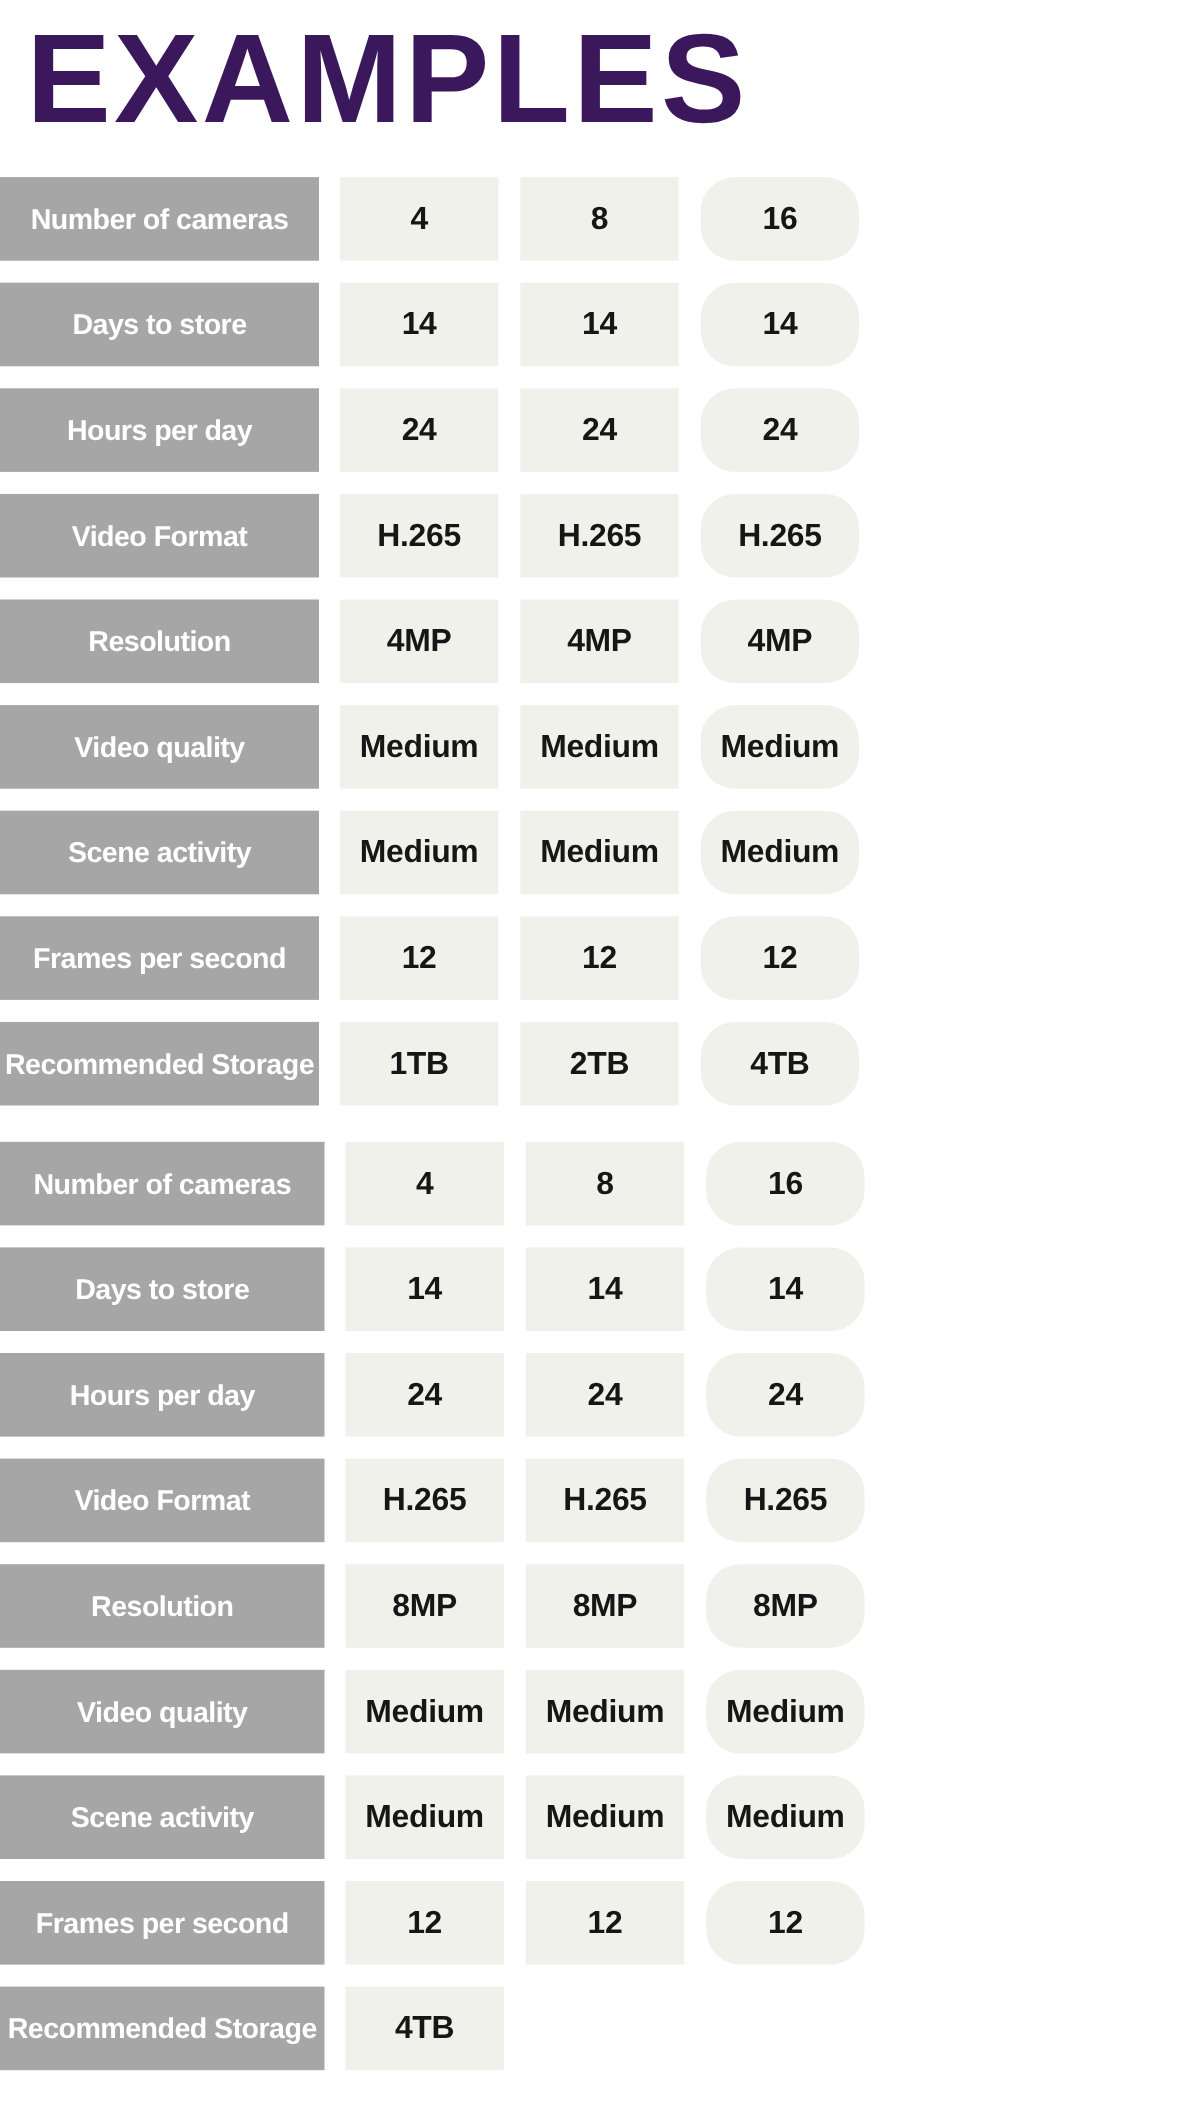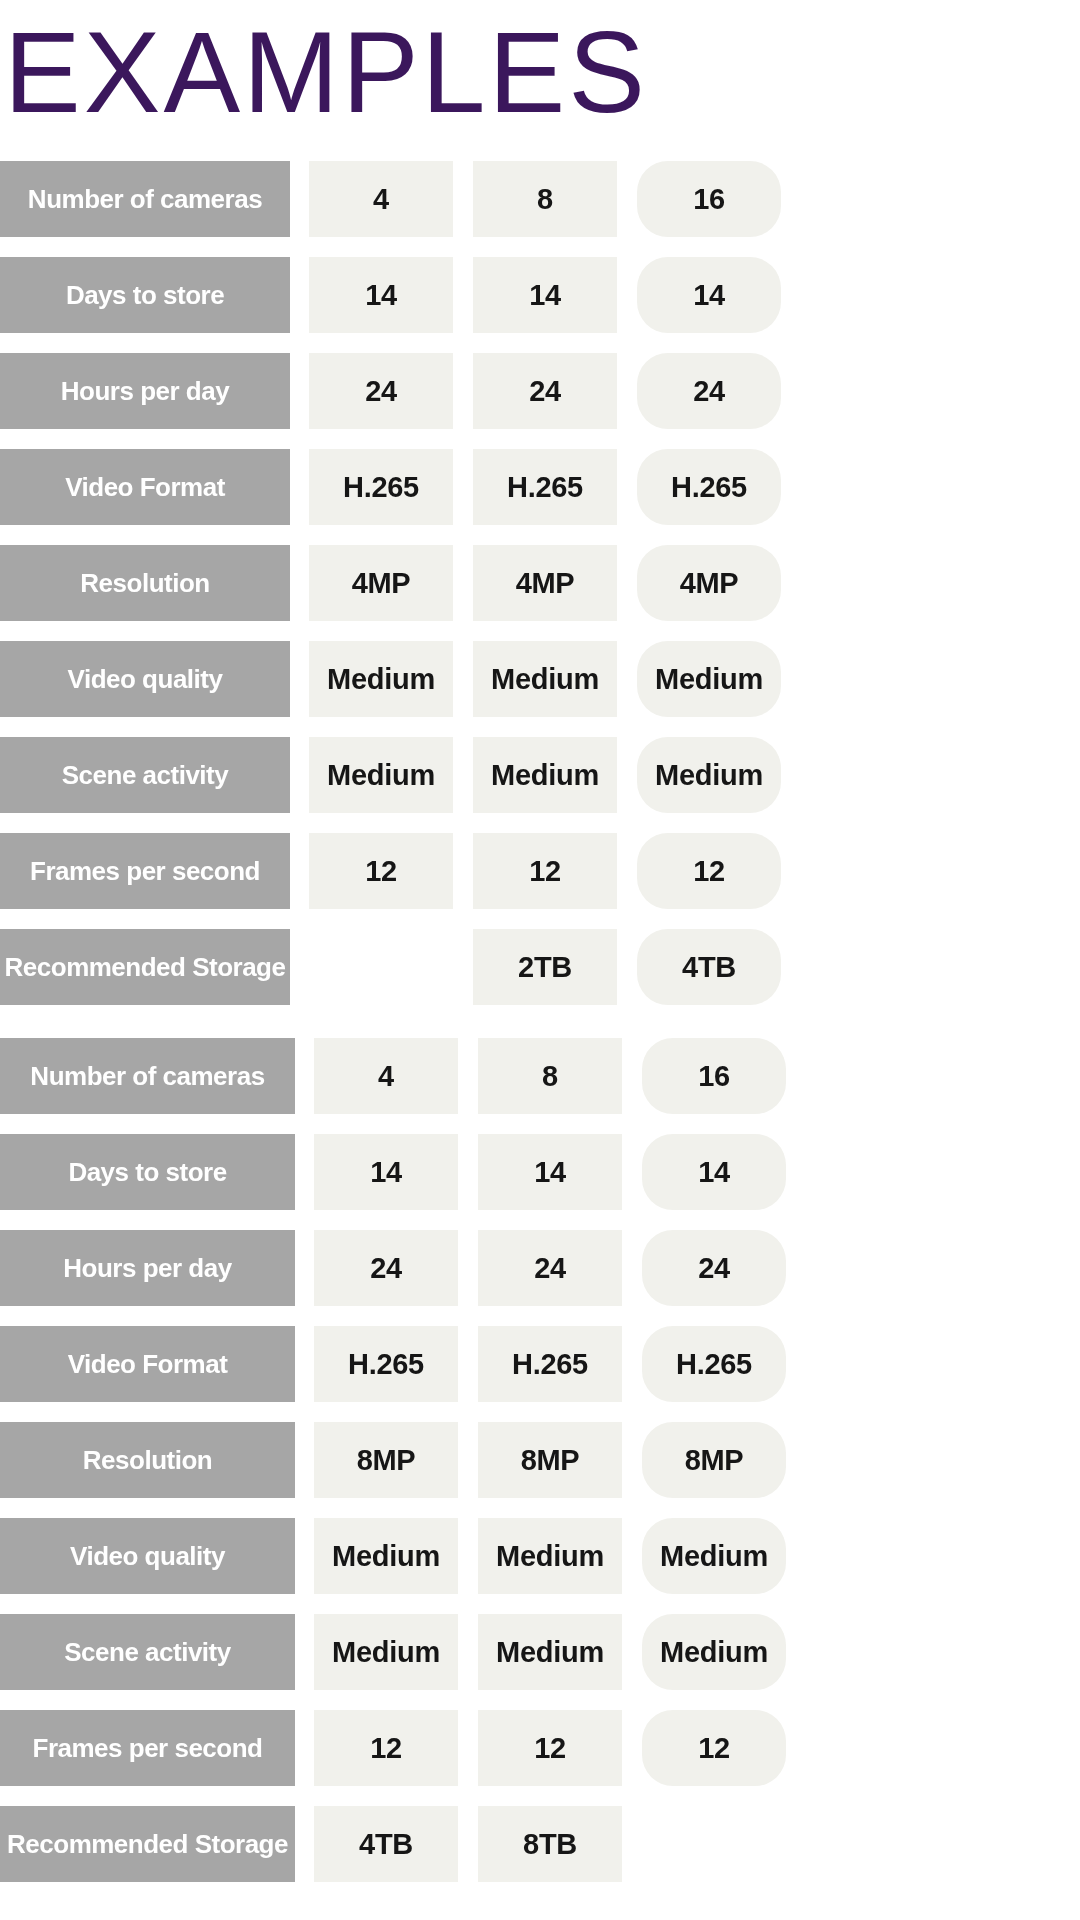--- a/index.html
+++ b/index.html
@@ -10,23 +10,23 @@
     height: 1920px;
     overflow: hidden;
     font-family: "Liberation Sans", sans-serif;
   }
   .page {
     position: relative;
     width: 1080px;
     height: 1920px;
   }
   .title {
-    margin: 15px 0 0 4px;
+    margin: 15px 0 0 24px;
     font-size: 115px;
-    font-weight: 400;
+    font-weight: 700;
     letter-spacing: 3px;
     line-height: 1;
     color: var(--title-color, #3b175c);
   }
   .spec-table {
     display: flex;
     flex-direction: column;
     row-gap: 20px;
   }
   .spec-table.t0 { margin-top: 31px; }
@@ -113,20 +113,21 @@
         <div class="value-cell c2">Medium</div>
       </div>
       <div class="spec-row">
         <div class="label-cell">Frames per second</div>
         <div class="value-cell c0">12</div>
         <div class="value-cell c1">12</div>
         <div class="value-cell c2">12</div>
       </div>
       <div class="spec-row">
         <div class="label-cell">Recommended Storage</div>
+        <div class="value-cell c0">1TB</div>
         <div class="value-cell c1">2TB</div>
         <div class="value-cell c2">4TB</div>
       </div>
     </section>
   <section class="spec-table t1" id="table-1">
       <div class="spec-row">
         <div class="label-cell">Number of cameras</div>
         <div class="value-cell c0">4</div>
         <div class="value-cell c1">8</div>
         <div class="value-cell c2">16</div>
@@ -169,16 +170,15 @@
       </div>
       <div class="spec-row">
         <div class="label-cell">Frames per second</div>
         <div class="value-cell c0">12</div>
         <div class="value-cell c1">12</div>
         <div class="value-cell c2">12</div>
       </div>
       <div class="spec-row">
         <div class="label-cell">Recommended Storage</div>
         <div class="value-cell c0">4TB</div>
-        <div class="value-cell c1">8TB</div>
       </div>
     </section>
 </div>
 
 </body></html>

